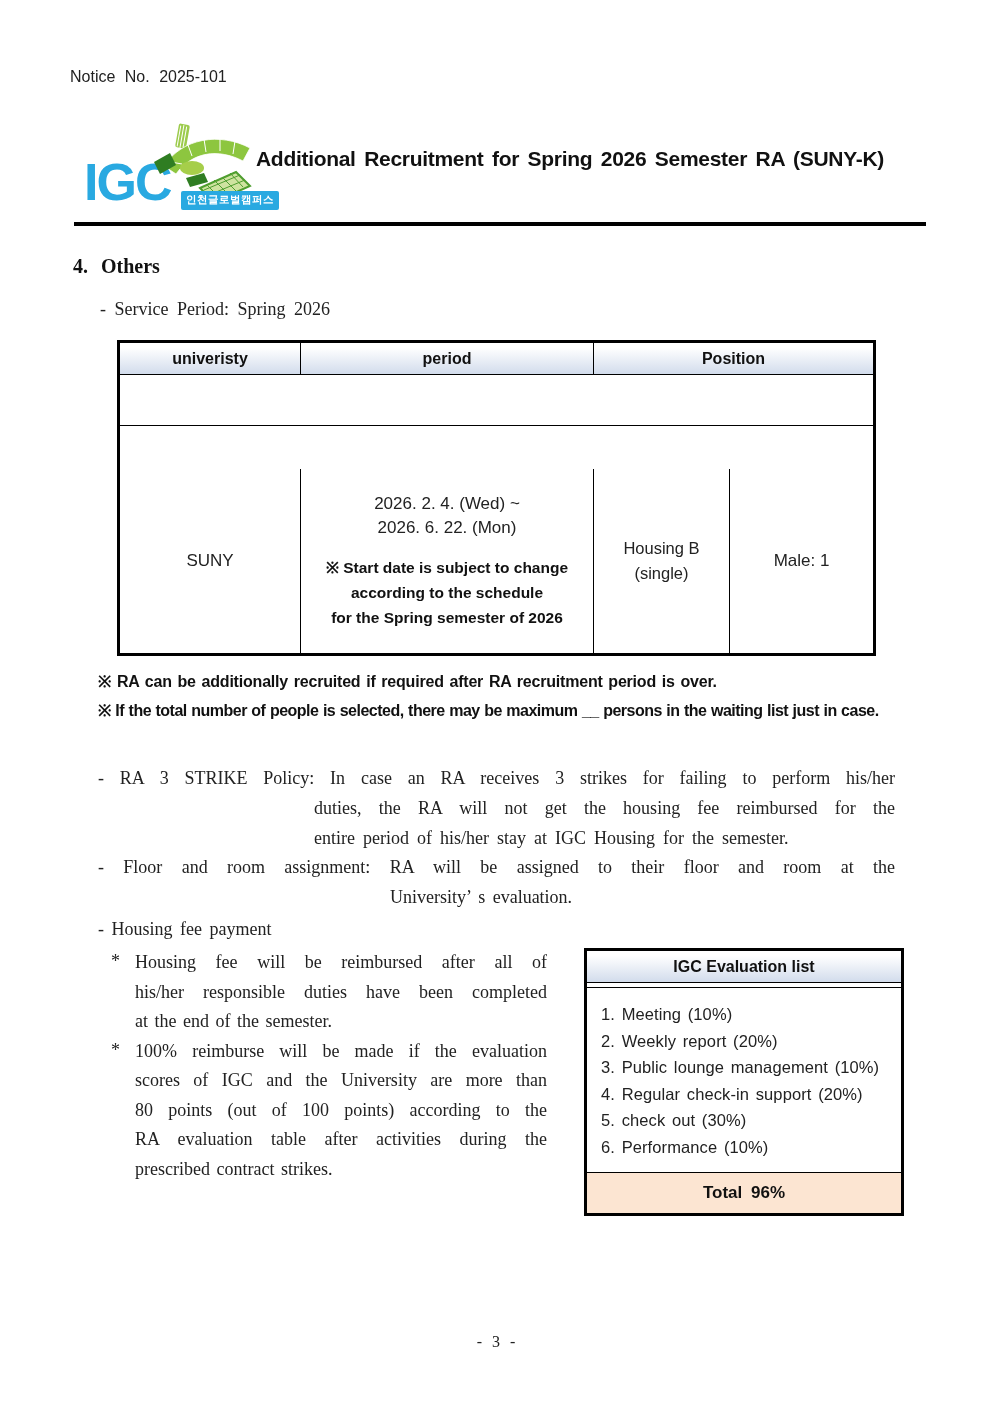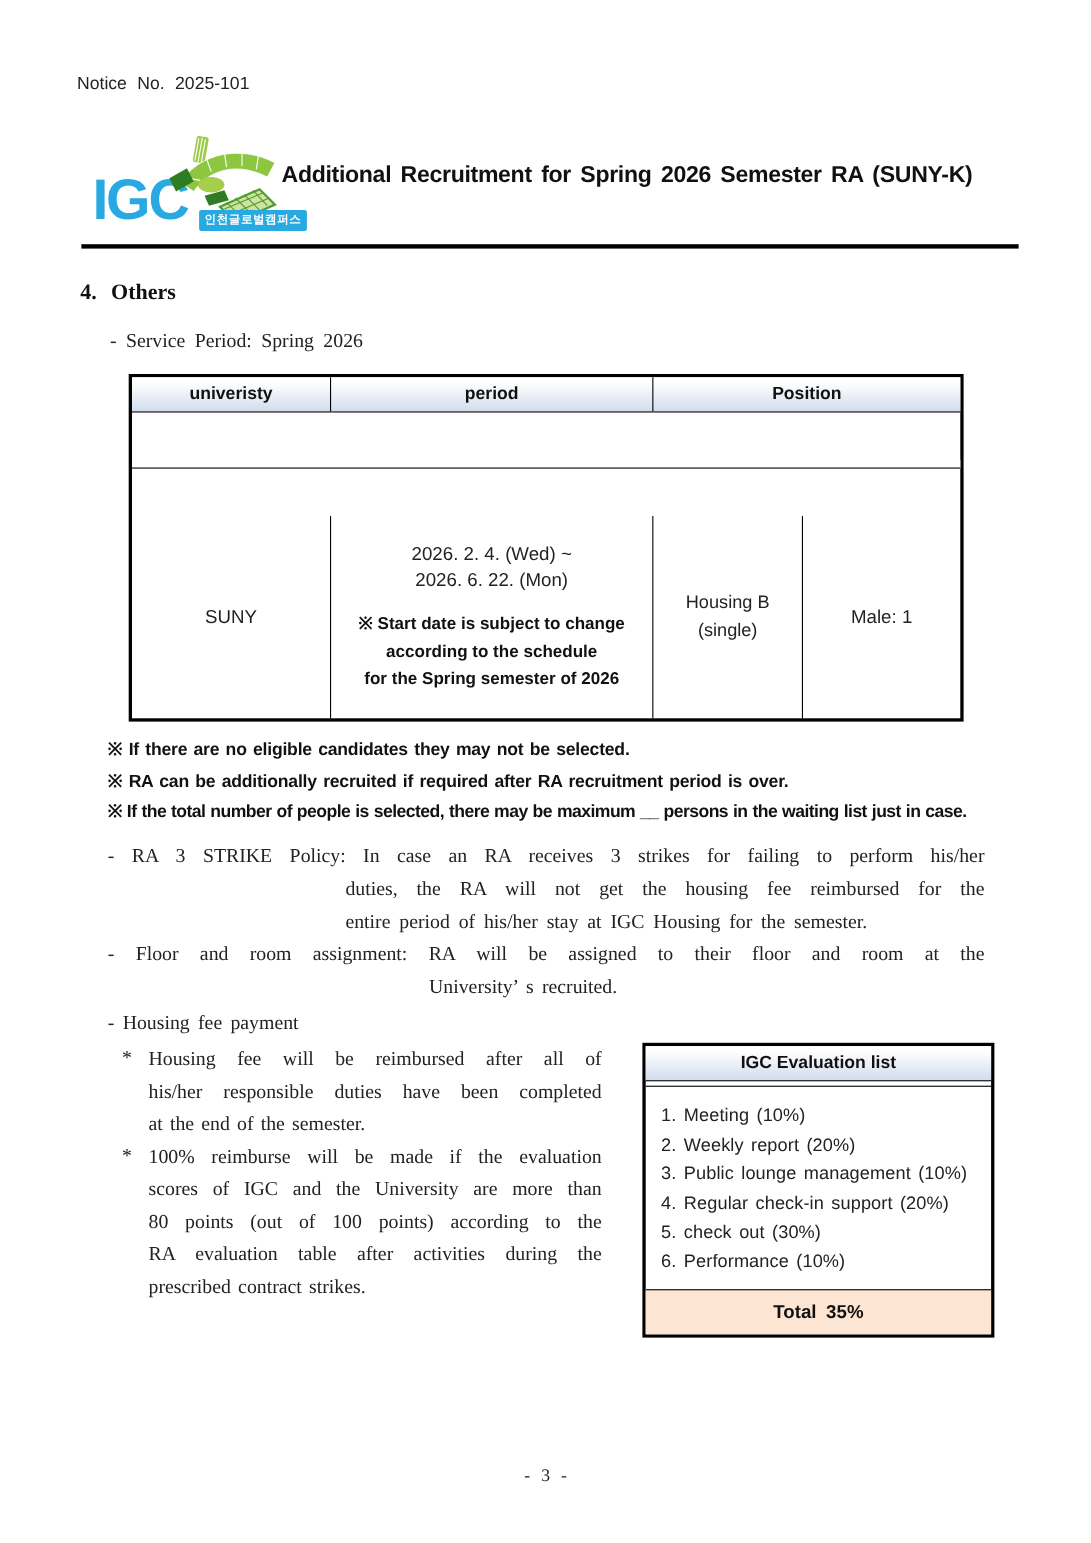--- a/index.html
+++ b/index.html
@@ -162,34 +162,33 @@
       </div>
       <div class="td c3">
         <div class="pos-line">Housing B</div>
         <div class="pos-line">(single)</div>
       </div>
       <div class="td c4">Male: 1</div>
     </div>
   </div>
 
   <div class="abs notes">
-    <div class="note-line">※ If there are no eligible candidates they may not be selected.</div>
     <div class="note-line">※ RA can be additionally recruited if required after RA recruitment period is over.</div>
     <div class="note-line" style="letter-spacing:-0.5px; word-spacing:0.5px;">※ If the total number of people is selected, there may be maximum __ persons in the waiting list just in case.</div>
   </div>
 
   <div class="abs serifp strike">
     <div class="jl">- RA 3 STRIKE Policy: In case an RA receives 3 strikes for failing to perform his/her</div>
     <div class="jl ind">duties, the RA will not get the housing fee reimbursed for the</div>
     <div class="ind-nat">entire period of his/her stay at IGC Housing for the semester.</div>
   </div>
 
   <div class="abs serifp floorp">
     <div class="jl">- Floor and room assignment: RA will be assigned to their floor and room at the</div>
-    <div class="floor-l2">University’ s recruited.</div>
+    <div class="floor-l2">University’ s evaluation.</div>
   </div>
 
   <div class="abs hf-head">- Housing fee payment</div>
   <div class="abs hf-items">
     <div class="hf-item">
       <span class="hf-star">*</span>
       <div class="hf-line jl">Housing fee will be reimbursed after all of</div>
       <div class="hf-line jl">his/her responsible duties have been completed</div>
       <div class="hf-line hf-last">at the end of the semester.</div>
     </div>
@@ -207,18 +206,18 @@
     <div class="eval-header">IGC Evaluation list</div>
     <div class="eval-gap"></div>
     <div class="eval-body">
       <div class="eval-item">1. Meeting (10%)</div>
       <div class="eval-item">2. Weekly report (20%)</div>
       <div class="eval-item">3. Public lounge management (10%)</div>
       <div class="eval-item">4. Regular check-in support (20%)</div>
       <div class="eval-item">5. check out (30%)</div>
       <div class="eval-item">6. Performance (10%)</div>
     </div>
-    <div class="eval-total">Total 35%</div>
+    <div class="eval-total">Total 96%</div>
   </div>
 
   <div class="abs pagenum">- 3 -</div>
 
 </div>
 
 </body></html>

